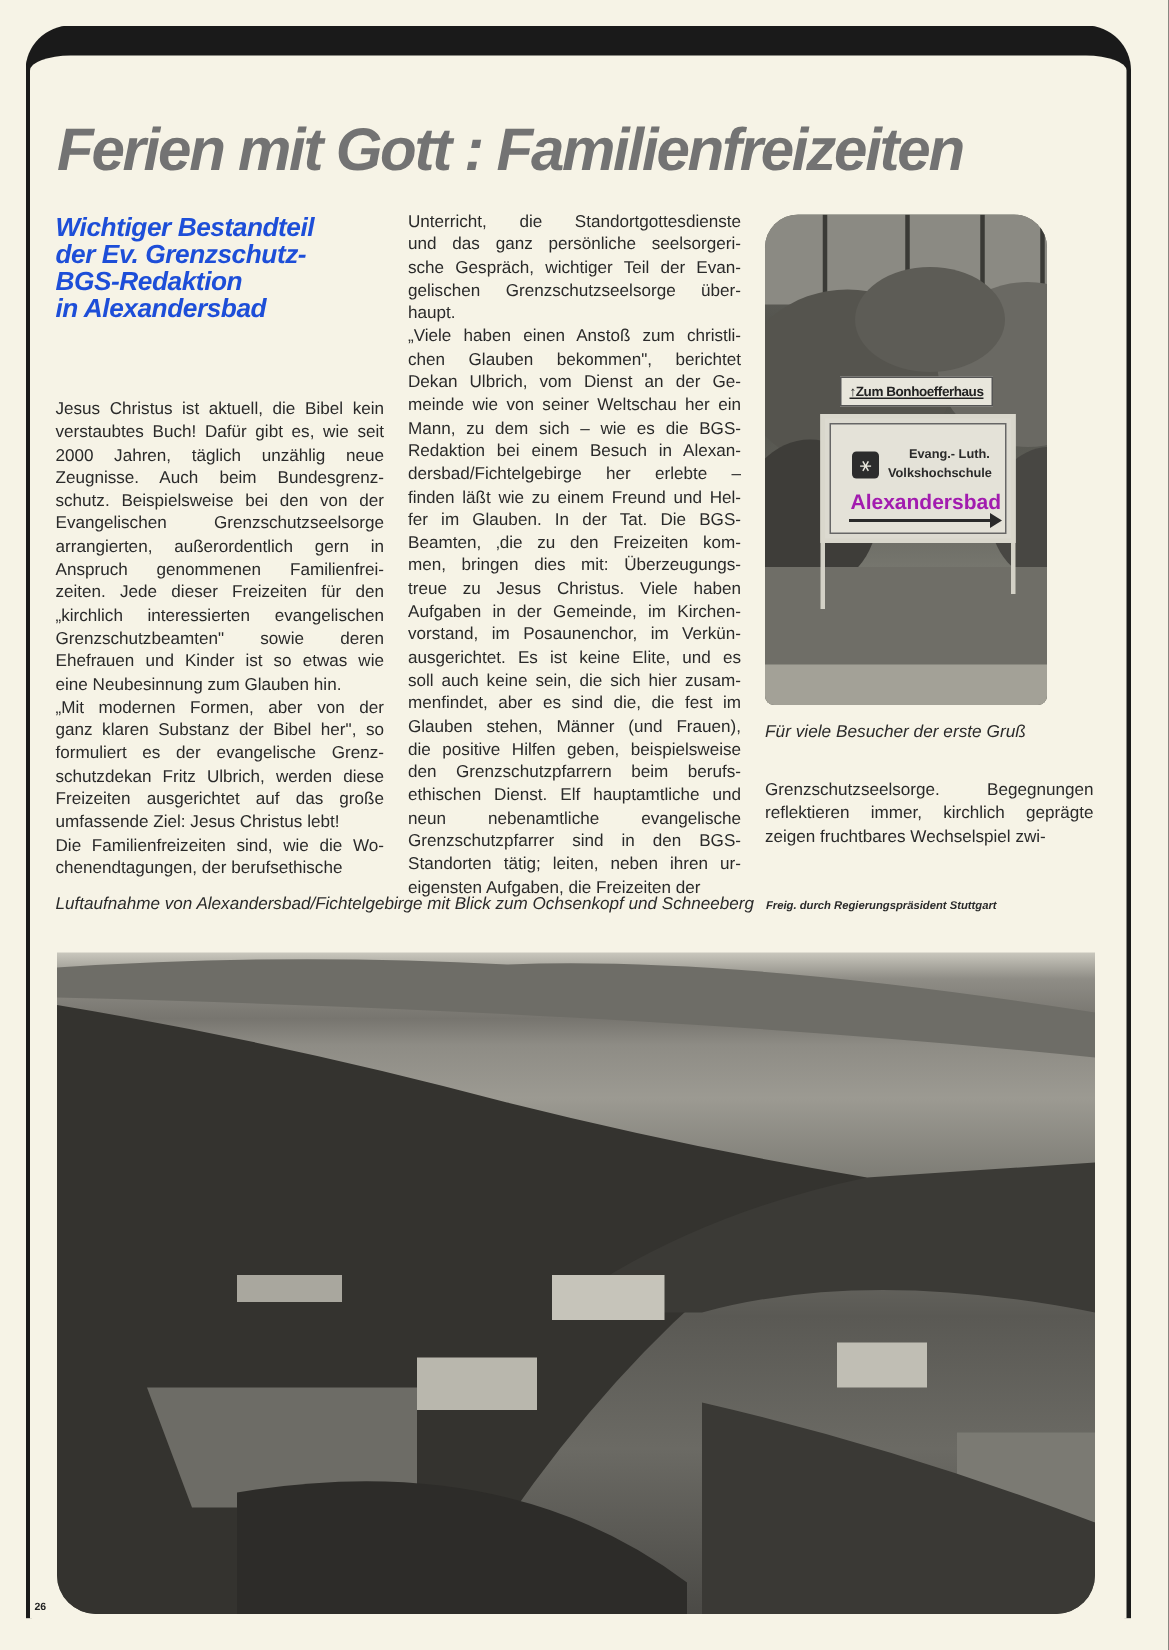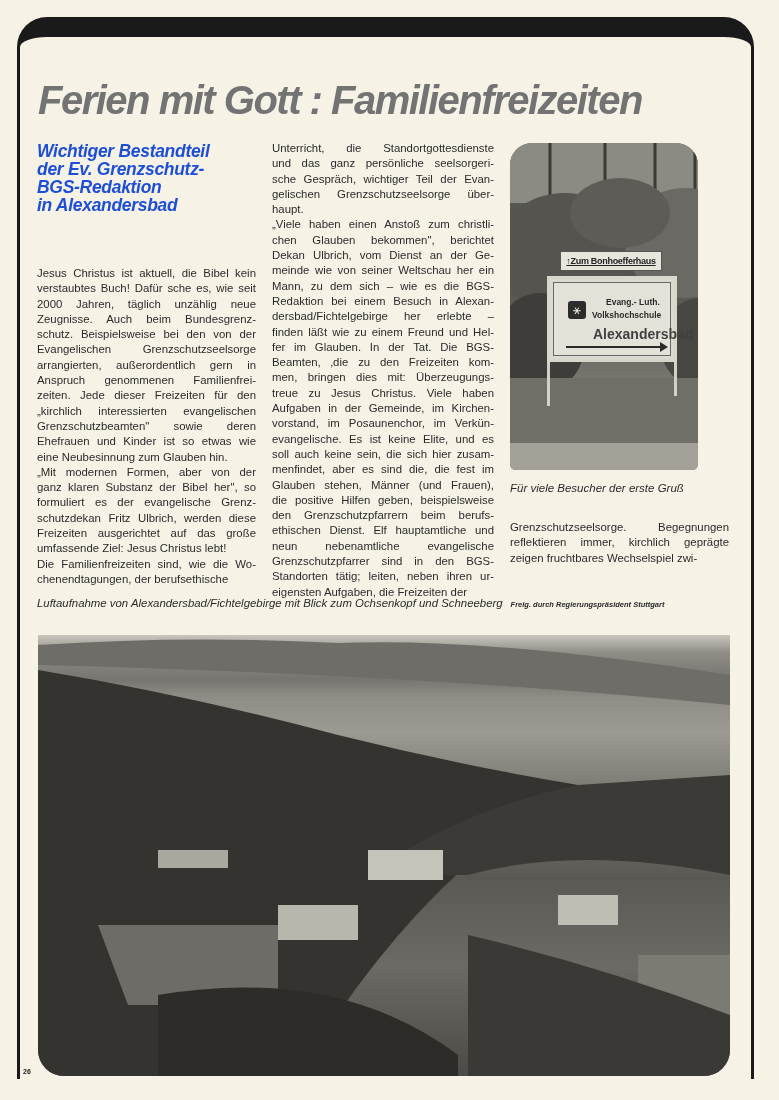--- a/index.html
+++ b/index.html
@@ -53,21 +53,21 @@
     border: 3px solid #d9d7cc; background: #dcdad0; box-sizing: border-box;
   }
   .sign-inner { position: absolute; inset: 3px; border: 1px solid #666; background: #e4e2d8; }
   .sign-logo {
     position: absolute; left: 14px; top: 18px; width: 18px; height: 18px;
     background: #2c2c2c; color: #e8e6dc; font-size: 13px; line-height: 18px; text-align: center;
     border-radius: 3px;
   }
   .sign-l1 { position: absolute; left: 52px; top: 14px; font-size: 8.5px; font-weight: bold; color: #2a2a2a; white-space: nowrap; }
   .sign-l2 { position: absolute; left: 38px; top: 27px; font-size: 8.5px; font-weight: bold; color: #2a2a2a; white-space: nowrap; }
-  .sign-l3 { position: absolute; left: 13px; top: 43px; font-size: 14px; font-weight: bold; color: #404040; white-space: nowrap; margin-left: 26px; }
+  .sign-l3 { position: absolute; left: 13px; top: 43px; font-size: 14px; font-weight: bold; color: #a21caf; white-space: nowrap; }
   .sign-arrow { position: absolute; left: 12px; top: 63px; width: 100px; height: 2px; background: #2a2a2a; }
   .sign-arrow::after { content: ""; position: absolute; right: -2px; top: -4px; border-left: 8px solid #2a2a2a; border-top: 5px solid transparent; border-bottom: 5px solid transparent; }
   .post { position: absolute; width: 3px; background: #d3d1c6; }
   .photo-caption {
     position: absolute; left: 510px; top: 482px; width: 230px;
     font-style: italic; font-size: 11.5px; color: #2a2a2a; white-space: nowrap;
   }
   .aerial-caption {
     position: absolute; left: 37px; top: 597px; width: 710px; white-space: nowrap;
     font-style: italic; font-size: 11.4px; color: #2a2a2a;
@@ -91,21 +91,21 @@
 
 <h2 class="subhead">
   <span>Wichtiger Bestandteil</span>
   <span>der Ev. Grenzschutz-</span>
   <span>BGS-Redaktion</span>
   <span>in Alexandersbad</span>
 </h2>
 
 <div class="col col1" id="col1">
     <p>Jesus Christus ist aktuell, die Bibel kein</p>
-    <p>verstaubtes Buch! Dafür sche es, wie seit</p>
+    <p>verstaubtes Buch! Dafür gibt es, wie seit</p>
     <p>2000 Jahren, täglich unzählig neue</p>
     <p>Zeugnisse. Auch beim Bundesgrenz-</p>
     <p>schutz. Beispielsweise bei den von der</p>
     <p>Evangelischen Grenzschutzseelsorge</p>
     <p>arrangierten, außerordentlich gern in</p>
     <p>Anspruch genommenen Familienfrei-</p>
     <p>zeiten. Jede dieser Freizeiten für den</p>
     <p>„kirchlich interessierten evangelischen</p>
     <p>Grenzschutzbeamten" sowie deren</p>
     <p>Ehefrauen und Kinder ist so etwas wie</p>
@@ -132,21 +132,21 @@
     <p>Mann, zu dem sich – wie es die BGS-</p>
     <p>Redaktion bei einem Besuch in Alexan-</p>
     <p>dersbad/Fichtelgebirge her erlebte –</p>
     <p>finden läßt wie zu einem Freund und Hel-</p>
     <p>fer im Glauben. In der Tat. Die BGS-</p>
     <p>Beamten, ‚die zu den Freizeiten kom-</p>
     <p>men, bringen dies mit: Überzeugungs-</p>
     <p>treue zu Jesus Christus. Viele haben</p>
     <p>Aufgaben in der Gemeinde, im Kirchen-</p>
     <p>vorstand, im Posaunenchor, im Verkün-</p>
-    <p>evangelische. Es ist keine Elite, und es</p>
+    <p>ausgerichtet. Es ist keine Elite, und es</p>
     <p>soll auch keine sein, die sich hier zusam-</p>
     <p>menfindet, aber es sind die, die fest im</p>
     <p>Glauben stehen, Männer (und Frauen),</p>
     <p>die positive Hilfen geben, beispielsweise</p>
     <p>den Grenzschutzpfarrern beim berufs-</p>
     <p>ethischen Dienst. Elf hauptamtliche und</p>
     <p>neun nebenamtliche evangelische</p>
     <p>Grenzschutzpfarrer sind in den BGS-</p>
     <p>Standorten tätig; leiten, neben ihren ur-</p>
     <p class="last">eigensten Aufgaben, die Freizeiten der</p>

